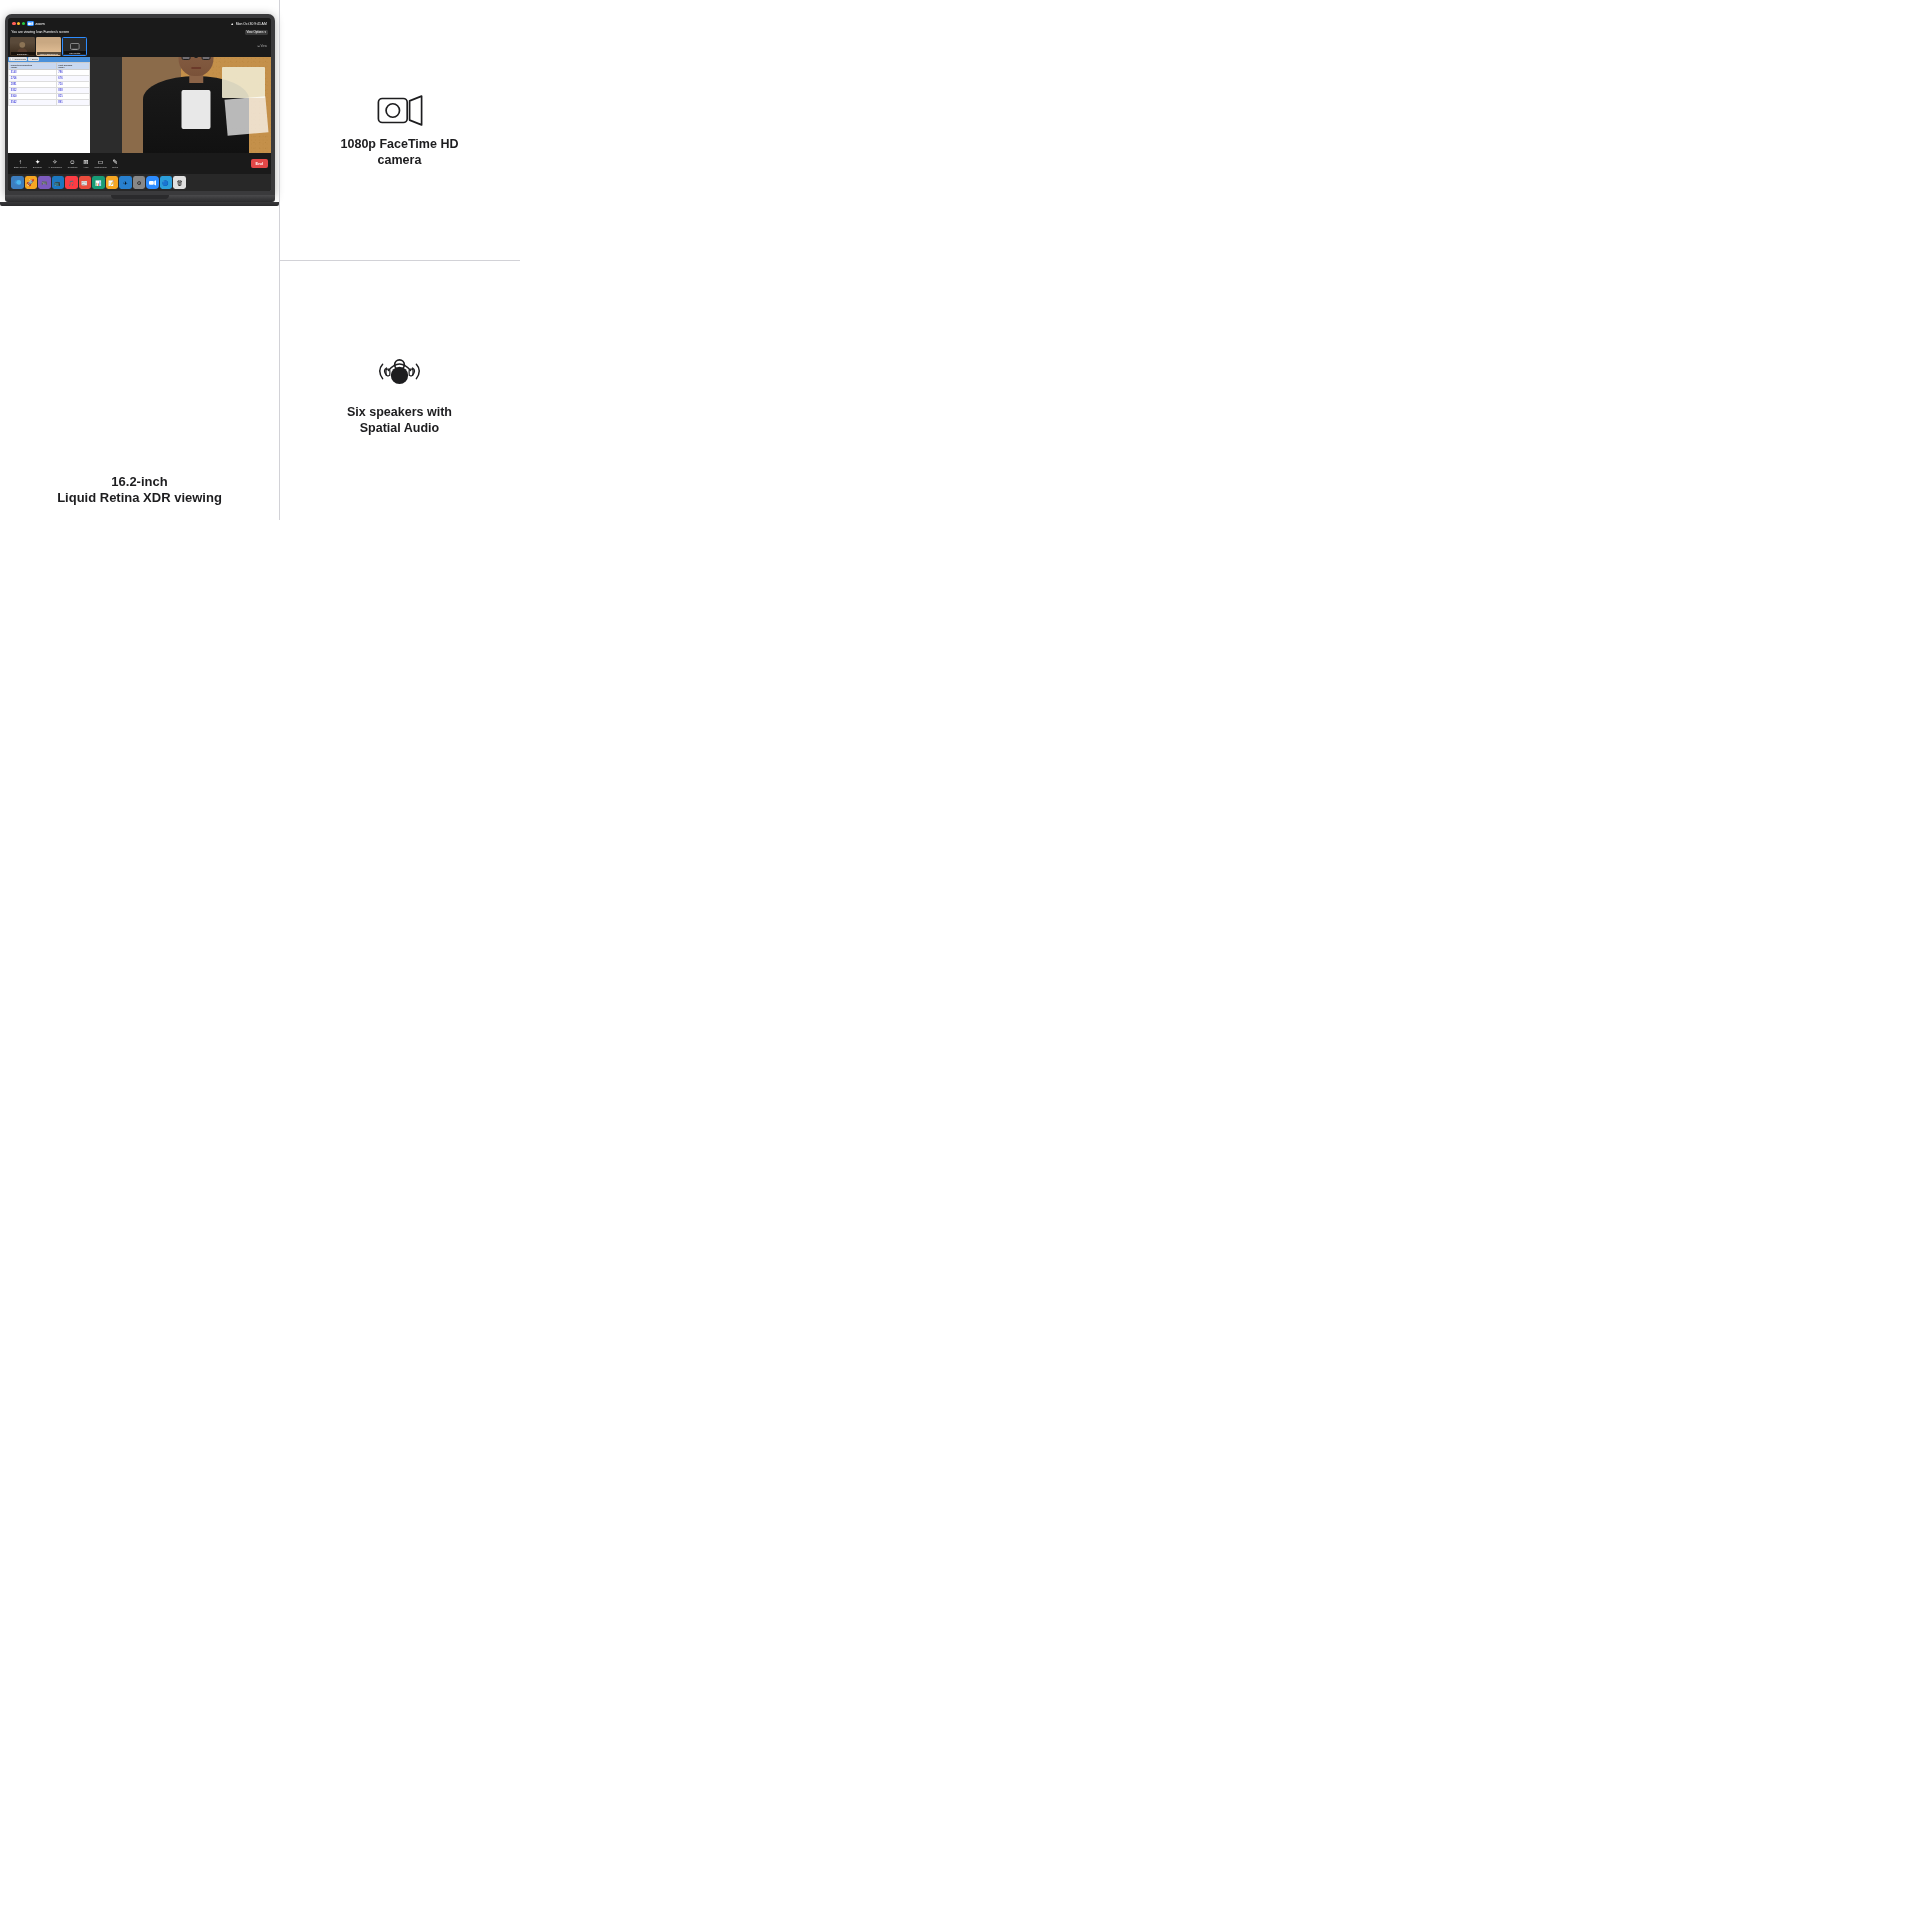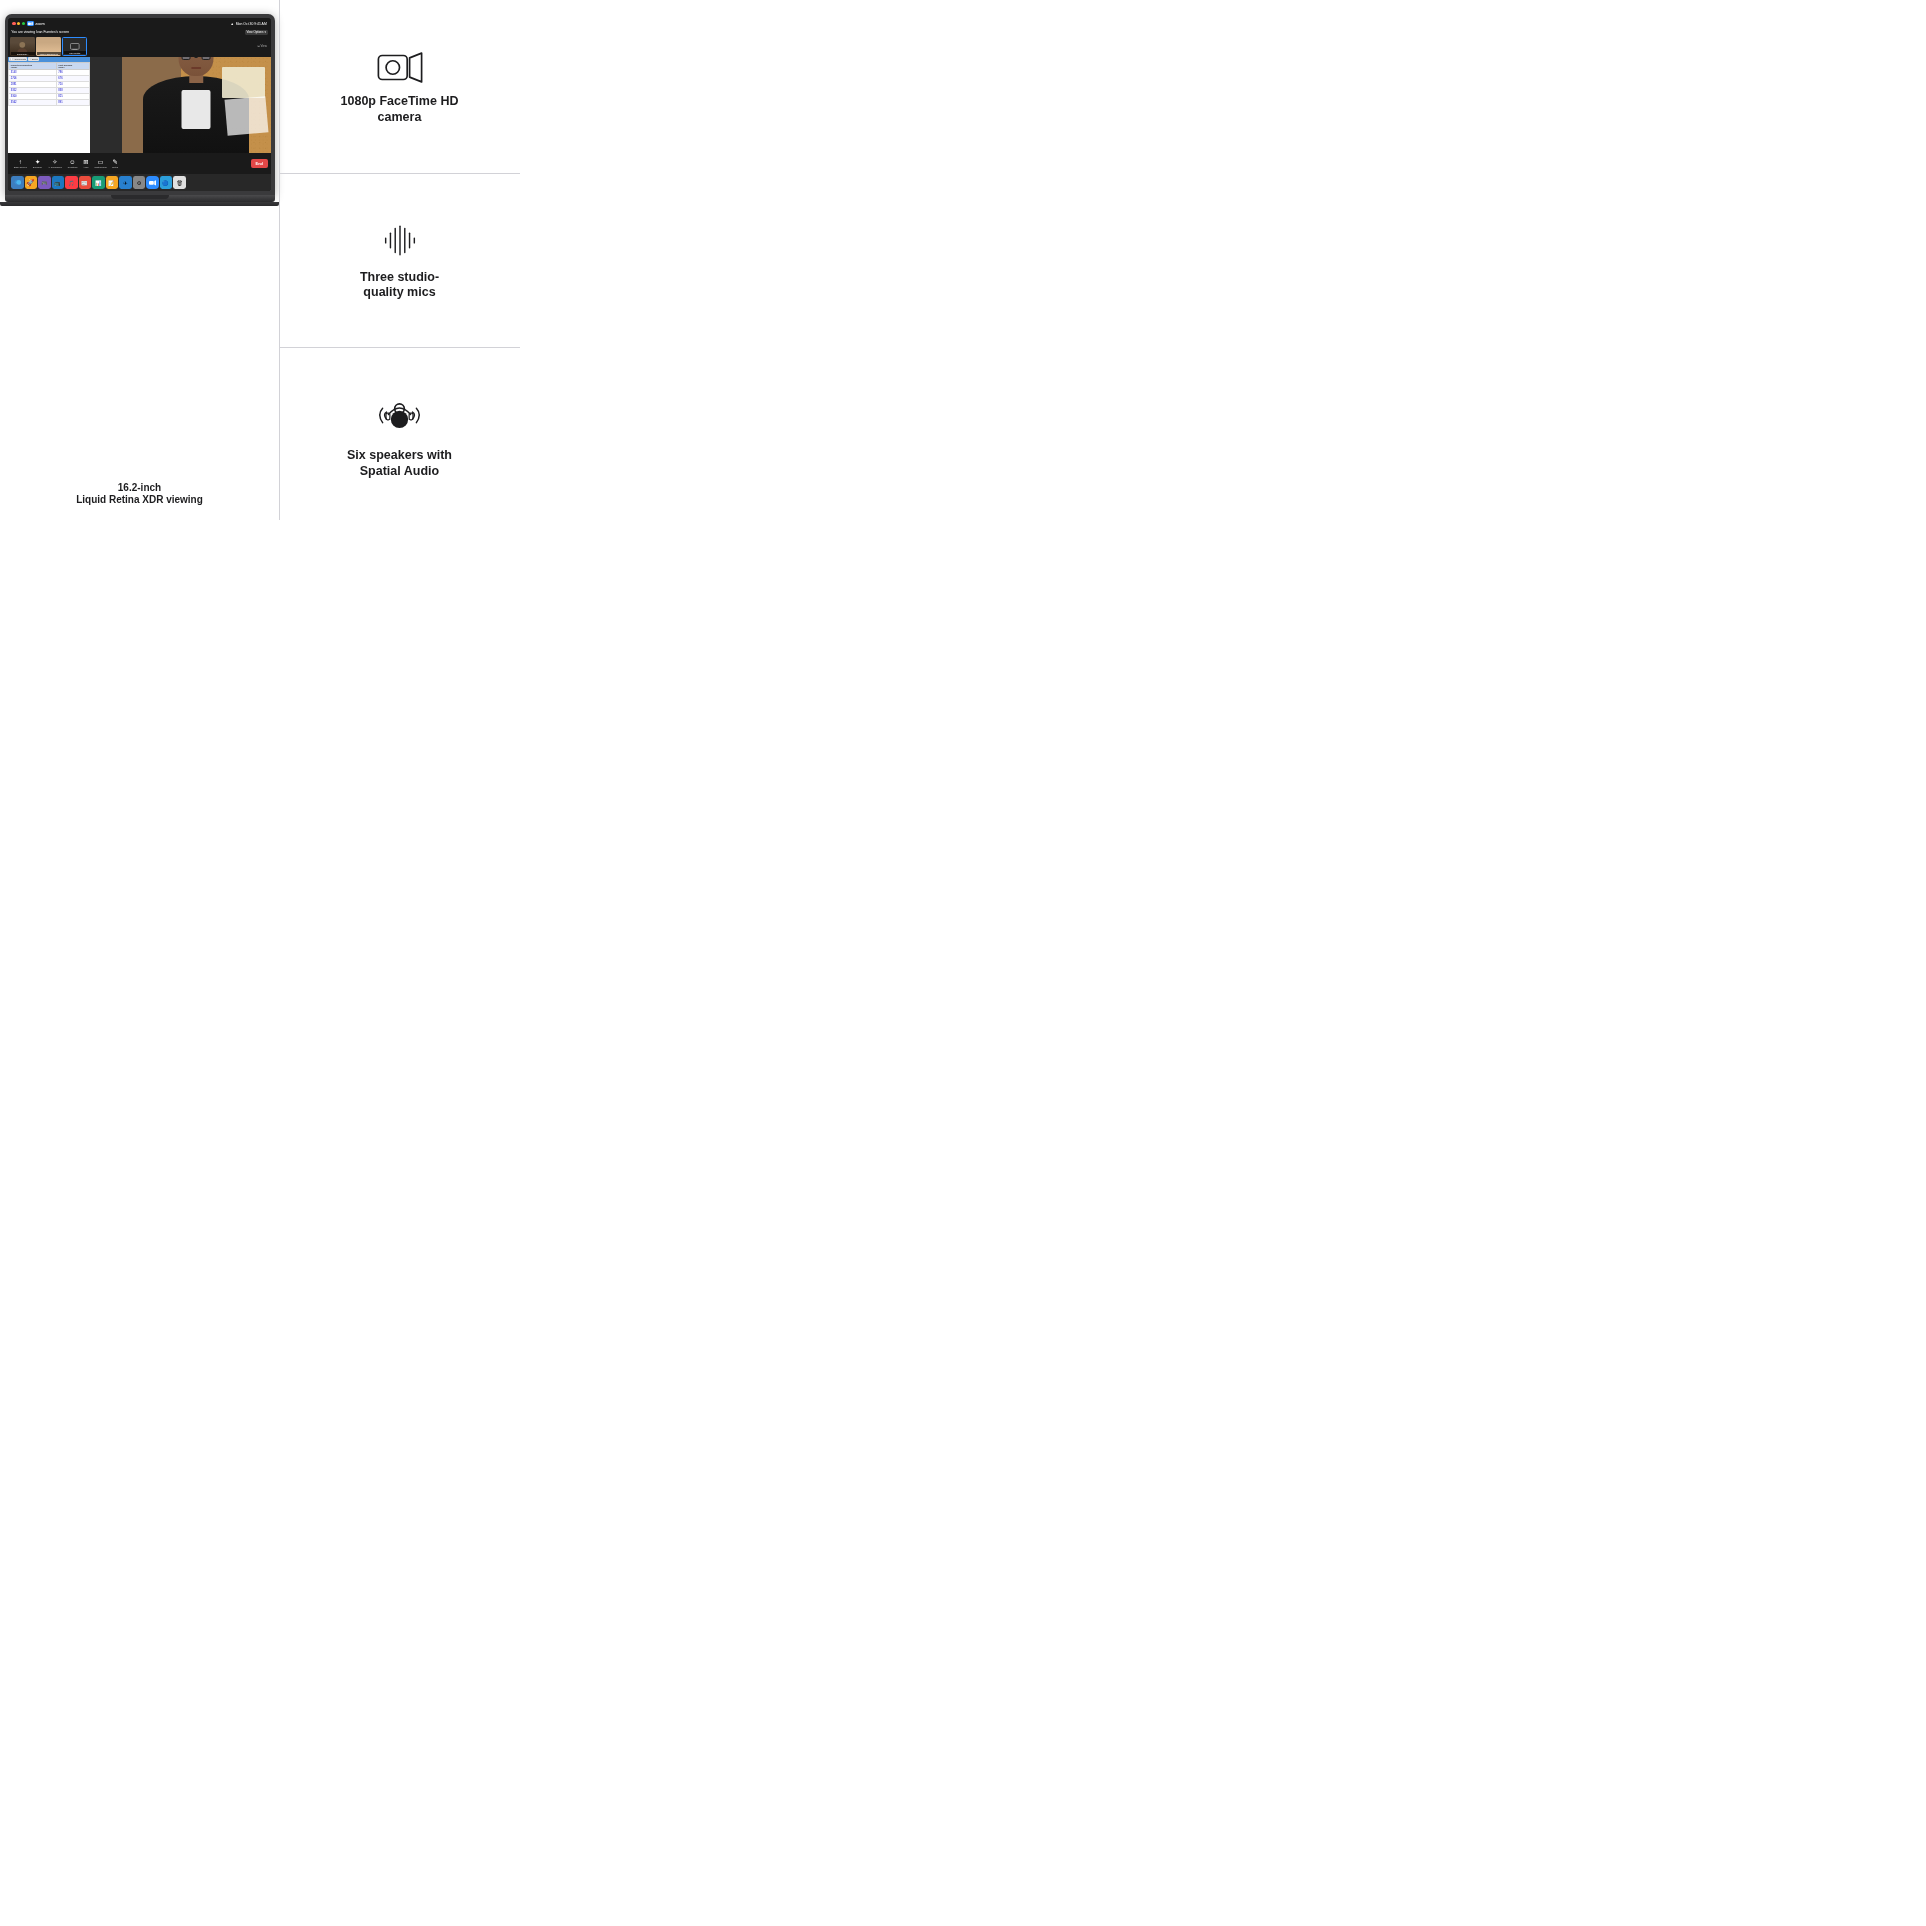--- a/index.html
+++ b/index.html
@@ -406,21 +406,21 @@
     
     .caption-left {
       position: absolute;
       bottom: 14.4px;
       left: 0;
       width: 279px;
       text-align: center;
     }
 
     .caption-main {
-      font-size: 10px;
+      font-size: 13px;
       font-weight: 700;
       color: #1d1d1f;
       line-height: 1.2;
     }
 
     
     .right-section {
       position: absolute;
       right: 0;
       top: 0;
@@ -740,36 +740,20 @@
         <rect x="5" y="15" width="60" height="50" rx="8" stroke="#1d1d1f" stroke-width="3.5" fill="none"></rect>
         <circle cx="35" cy="40" r="14" stroke="#1d1d1f" stroke-width="3.5" fill="none"></circle>
         <polygon points="70,20 95,10 95,70 70,60" stroke="#1d1d1f" stroke-width="3.5" fill="none" stroke-linejoin="round"></polygon>
       </svg>
     </div>
     <div class="feature-title">1080p FaceTime HD<br>camera</div>
   </div>
 
   <div class="divider-h"></div>
 
-  <div class="feature-row">
-    <div class="feature-icon-wrap icon-mic">
-      <svg width="48" height="43" viewBox="0 0 100 90" fill="none">
-
-        <line x1="50" y1="5" x2="50" y2="85" stroke="none"></line>
-        <line x1="20" y1="40" x2="20" y2="50" stroke="#1d1d1f" stroke-width="3" stroke-linecap="round"></line>
-        <line x1="30" y1="30" x2="30" y2="60" stroke="#1d1d1f" stroke-width="3" stroke-linecap="round"></line>
-        <line x1="40" y1="20" x2="40" y2="70" stroke="#1d1d1f" stroke-width="3" stroke-linecap="round"></line>
-        <line x1="50" y1="15" x2="50" y2="75" stroke="#1d1d1f" stroke-width="3" stroke-linecap="round"></line>
-        <line x1="60" y1="20" x2="60" y2="70" stroke="#1d1d1f" stroke-width="3" stroke-linecap="round"></line>
-        <line x1="70" y1="30" x2="70" y2="60" stroke="#1d1d1f" stroke-width="3" stroke-linecap="round"></line>
-        <line x1="80" y1="40" x2="80" y2="50" stroke="#1d1d1f" stroke-width="3" stroke-linecap="round"></line>
-      </svg>
-    </div>
-    <div class="feature-title">Three studio-<br>quality mics</div>
-  </div>
 
   <div class="divider-h"></div>
 
   <div class="feature-row">
     <div class="feature-icon-wrap icon-speaker">
       <svg width="53" height="53" viewBox="0 0 110 110" fill="none">
 
         <circle cx="55" cy="65" r="18" fill="#1d1d1f"></circle>
         <circle cx="55" cy="43" r="10" stroke="#1d1d1f" stroke-width="3.5" fill="none"></circle>
 

